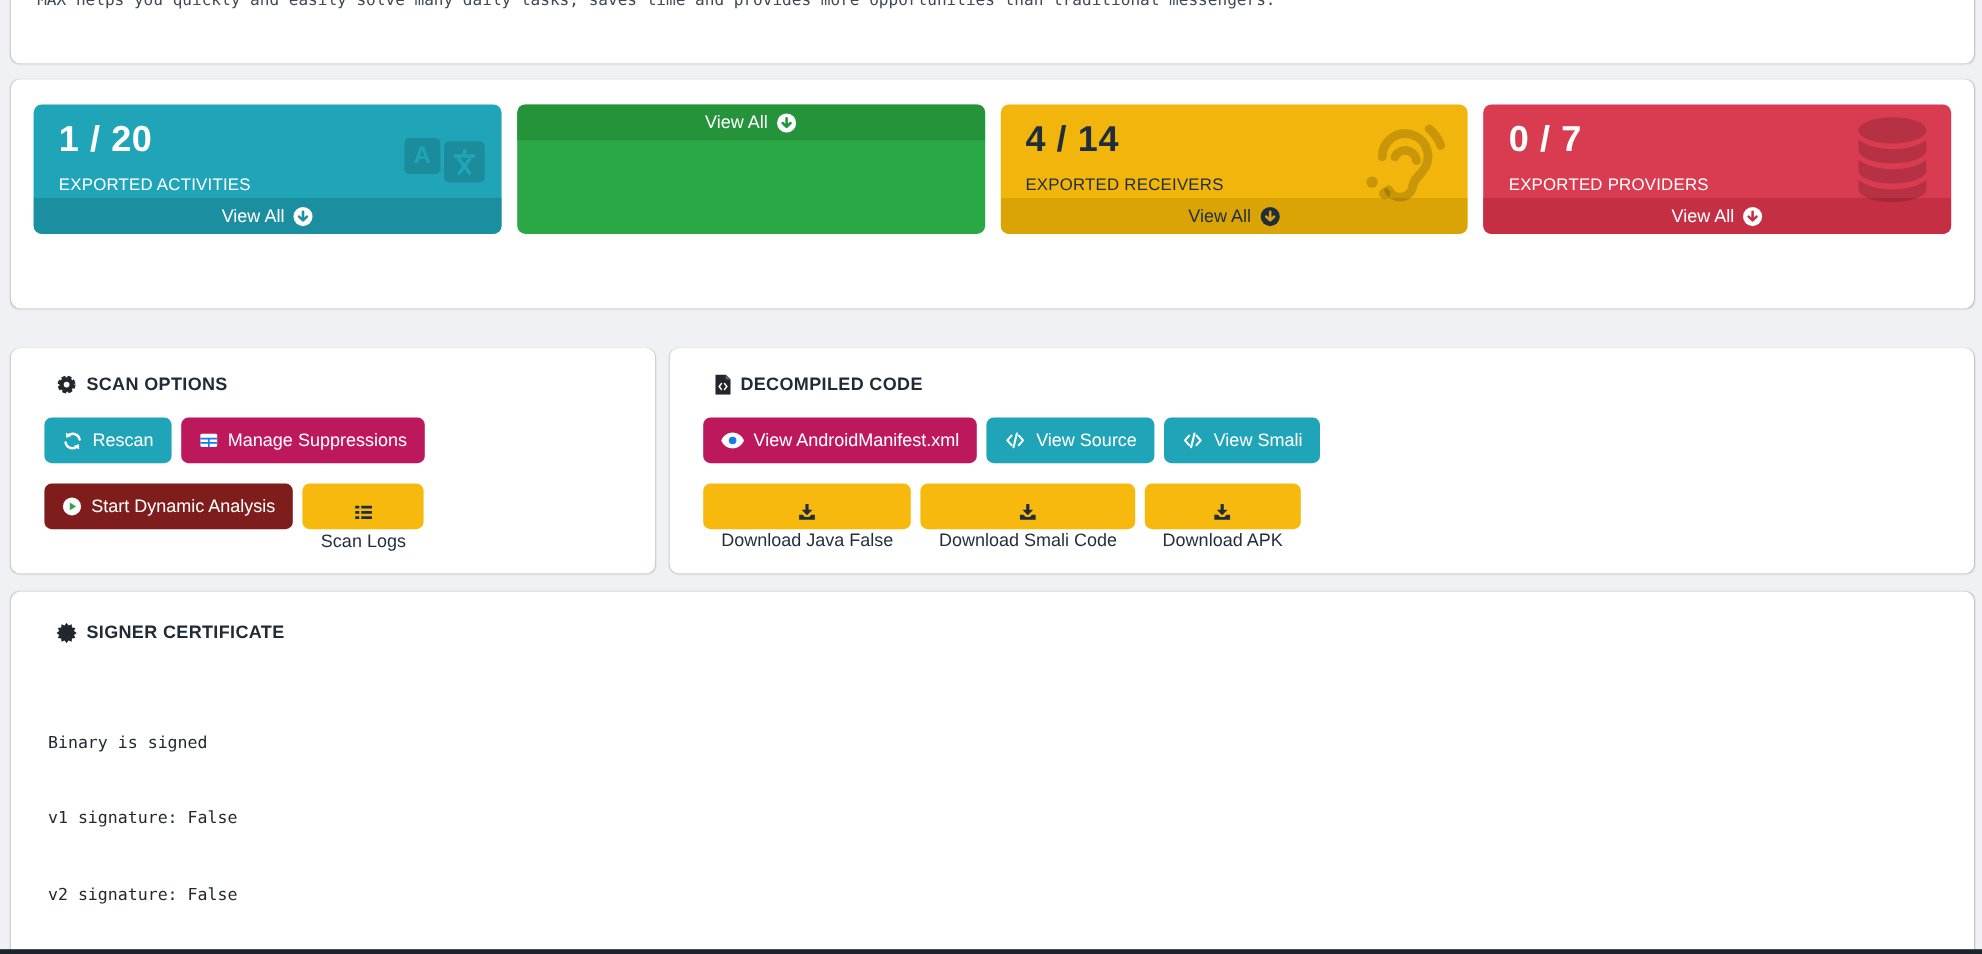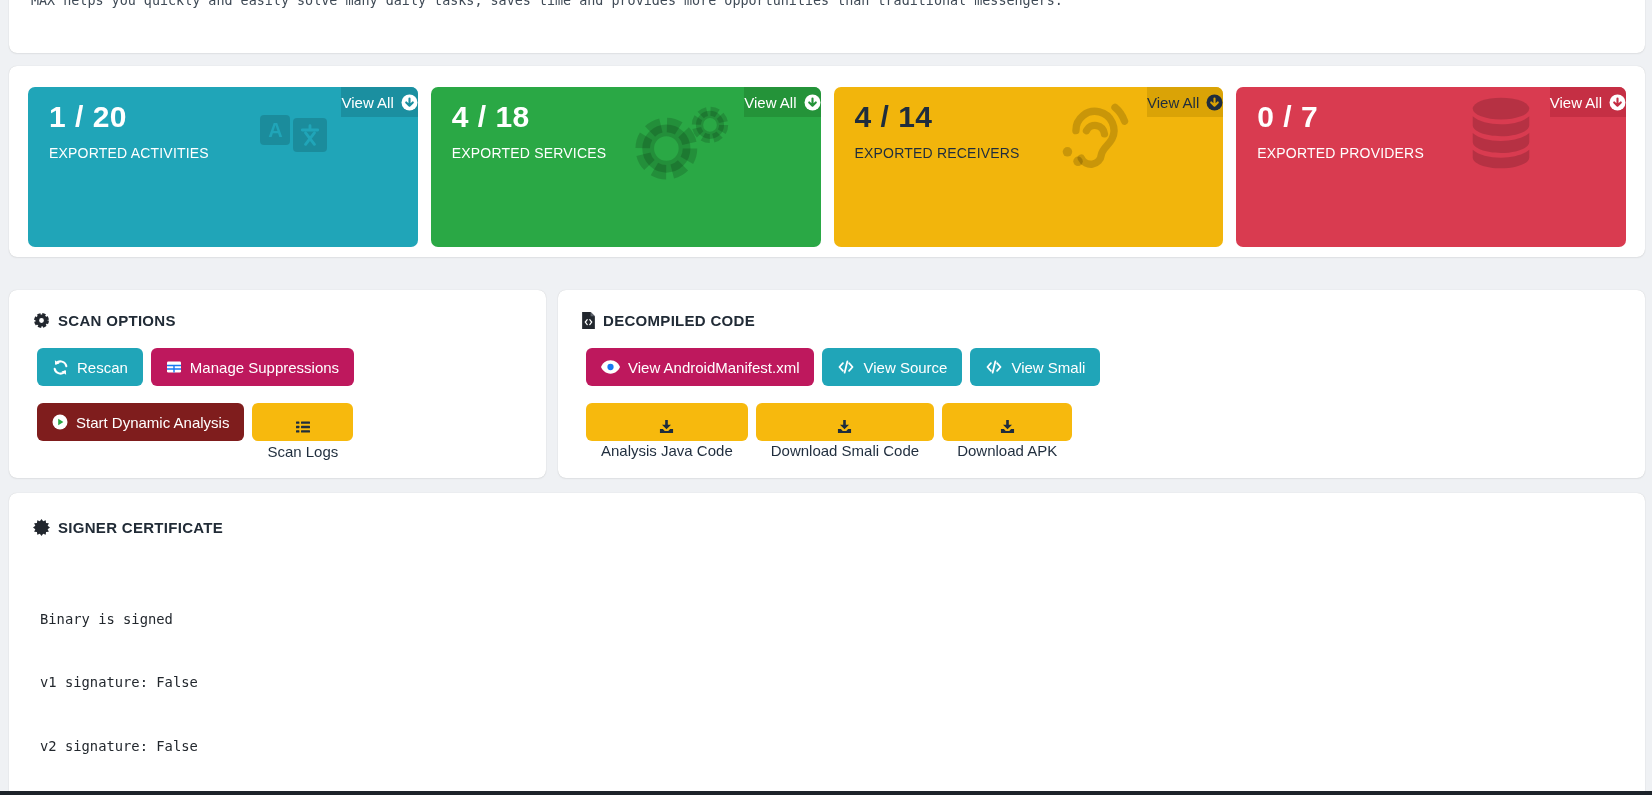--- a/index.html
+++ b/index.html
@@ -16,38 +16,38 @@
   }
   
   #panel-top { left:9px; top:-40px; width:1636px; height:93px; }
   .top-text {
     position:absolute; left:22px; top:33px;
     font-family:"DejaVu Sans Mono", monospace;
     font-size:13.4px; color:#3f4a56; white-space:pre;
   }
   
   #panel-stats { left:9px; top:66px; width:1636px; height:191px; padding:21px 19px; display:flex; gap:13px; }
-  .stat-card { flex:1; border-radius:7px; background:var(--bg); height:160px; display:flex; overflow:hidden; }
+  .stat-card { flex:1; border-radius:7px; background:var(--bg); height:108px; display:flex; flex-direction:column; overflow:hidden; }
   .stat-body { flex:1; position:relative; padding:13px 0 0 21px; }
   .stat-count { font-size:30px; font-weight:700; letter-spacing:.5px; }
   .stat-label { margin-top:11px; font-size:14px; letter-spacing:.2px; }
   .big-icon { position:absolute; right:14px; top:16px; }
   .stat-footer { height:30px; background:var(--footer); display:flex; align-items:center; justify-content:center; gap:7px; font-size:15px; cursor:pointer; }
   .card-info    { --bg:#20a5b8; --footer:#1b8fa0; color:#fff; }
   .card-success { --bg:#2aa845; --footer:#249339; color:#fff; }
   .card-warning { --bg:#f2b50c; --footer:#daa306; color:#1f2d3d; }
   .card-danger  { --bg:#d93b50; --footer:#c52f44; color:#fff; }
   .va-icon { width:17px; height:17px; display:block; }
   .lang-icon { display:flex; align-items:center; }
   .lang-box { width:30px; height:30px; background:rgba(0,0,0,.15); border-radius:4px; display:flex; align-items:center; justify-content:center; font-weight:700; font-size:20px; color:var(--bg); }
   .lang-box.wen { width:34px; height:34px; margin-left:3px; transform:translateY(5px); }
   
   #panel-scan { left:9px; top:290px; width:537px; height:188px; }
   #panel-decompiled { left:558px; top:290px; width:1087px; height:188px; }
-  .panel-header { position:absolute; top:22px; left:24px; display:flex; align-items:center; gap:8px; font-size:15px; font-weight:700; color:#212b36; letter-spacing:.3px; }
+  .panel-header { position:absolute; top:22px; left:38px; display:flex; align-items:center; gap:8px; font-size:15px; font-weight:700; color:#212b36; letter-spacing:.3px; }
   .btn-row { position:absolute; left:28px; display:flex; gap:8px; }
   .row1 { top:58px; } .row2 { top:113px; }
   .btn { height:38px; border:none; border-radius:6px; display:inline-flex; align-items:center; gap:8px; padding:16px 15px; font-size:15px; font-family:inherit; cursor:pointer; white-space:nowrap; }
   .btn-info    { --bg:#20a5b8; background:#20a5b8; color:#fff; }
   .btn-primary { --bg:#1778f2; background:#be185d; color:#fff; }
   .btn-success { --bg:#2aa845; background:#7f1d1d; color:#fff; }
   .btn-warning { --bg:#f7b90d; background:#f7b90d; color:#1f2d3d;flex-direction:column; }
   .btn svg { flex:none; }
   
   #panel-cert { left:9px; top:493px; width:1636px; height:340px; }
@@ -85,32 +85,20 @@
     <div class="stat-footer">
       <span>View All</span>
       <svg class="va-icon" viewBox="0 0 16 16">
           <circle cx="8" cy="8" r="7.5" fill="currentColor"></circle>
           <path d="M8 4.2v6.2M4.9 8l3.1 3 3.1-3" fill="none" stroke="var(--footer)" stroke-width="2" stroke-linecap="round" stroke-linejoin="round"></path>
         </svg>
     </div>
   </div>
 
   <div class="stat-card card-success">
-    <div class="stat-body">
-      <div class="stat-count">4 / 18</div>
-      <div class="stat-label">EXPORTED SERVICES</div>
-      <svg class="big-icon" viewBox="0 0 110 90" width="100" height="82">
-        <g fill="none" stroke="rgba(0,0,0,0.15)">
-          <circle cx="40" cy="50" r="26" stroke-width="16" stroke-dasharray="13.6 6.8"></circle>
-          <circle cx="40" cy="50" r="20" stroke-width="13"></circle>
-          <circle cx="88" cy="24" r="15" stroke-width="10" stroke-dasharray="7.9 3.9"></circle>
-          <circle cx="88" cy="24" r="11.5" stroke-width="8"></circle>
-        </g>
-      </svg>
-    </div>
     <div class="stat-footer">
       <span>View All</span>
       <svg class="va-icon" viewBox="0 0 16 16">
           <circle cx="8" cy="8" r="7.5" fill="currentColor"></circle>
           <path d="M8 4.2v6.2M4.9 8l3.1 3 3.1-3" fill="none" stroke="var(--footer)" stroke-width="2" stroke-linecap="round" stroke-linejoin="round"></path>
         </svg>
     </div>
   </div>
 
   <div class="stat-card card-warning">
@@ -244,21 +232,21 @@
         </svg>
       <span>View Smali</span>
     </button>
   </div>
   <div class="btn-row row2">
     <button class="btn btn-warning">
       <svg viewBox="0 0 16 16" width="15" height="15" fill="currentColor">
           <path d="M6.6 1h2.8v5.2h3.4L8 11 3.2 6.2h3.4z"></path>
           <path d="M1 10.6h3.2l1.9 2.1h3.8l1.9-2.1H15V15H1z"></path>
         </svg>
-      <span>Analysis Java Code</span>
+      <span>Download Java False</span>
     </button>
     <button class="btn btn-warning">
       <svg viewBox="0 0 16 16" width="15" height="15" fill="currentColor">
           <path d="M6.6 1h2.8v5.2h3.4L8 11 3.2 6.2h3.4z"></path>
           <path d="M1 10.6h3.2l1.9 2.1h3.8l1.9-2.1H15V15H1z"></path>
         </svg>
       <span>Download Smali Code</span>
     </button>
     <button class="btn btn-warning">
       <svg viewBox="0 0 16 16" width="15" height="15" fill="currentColor">

